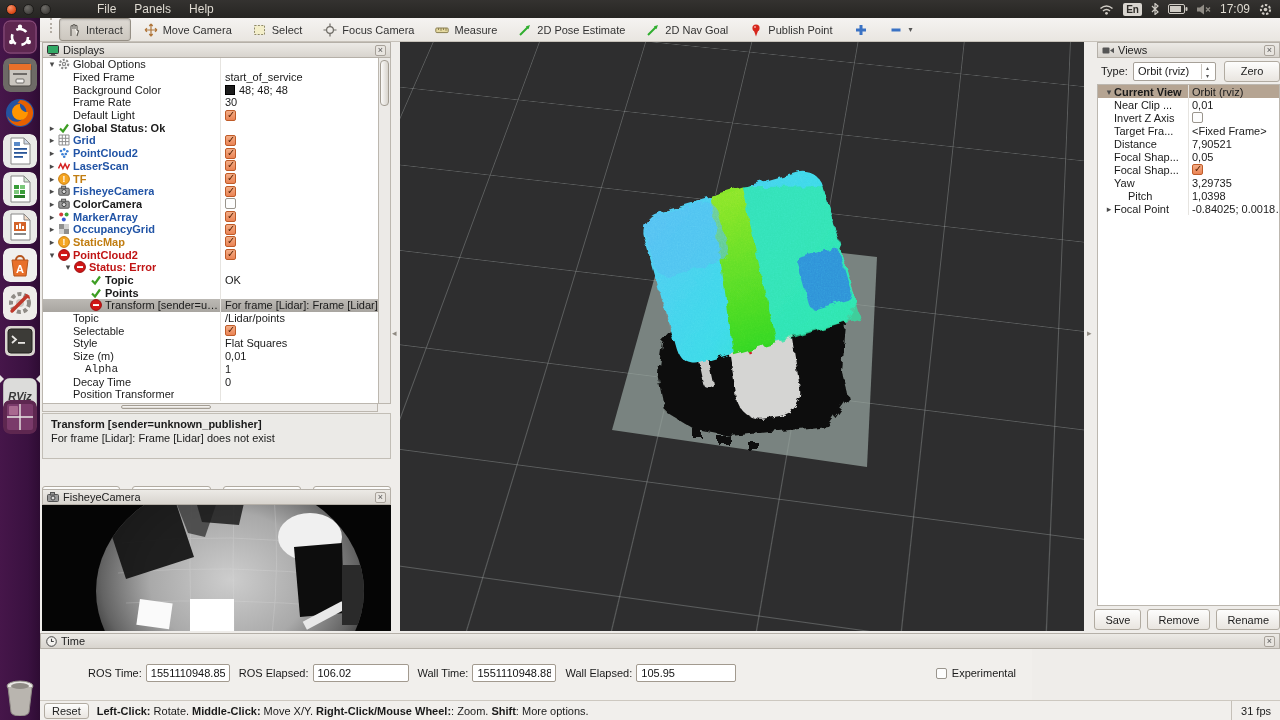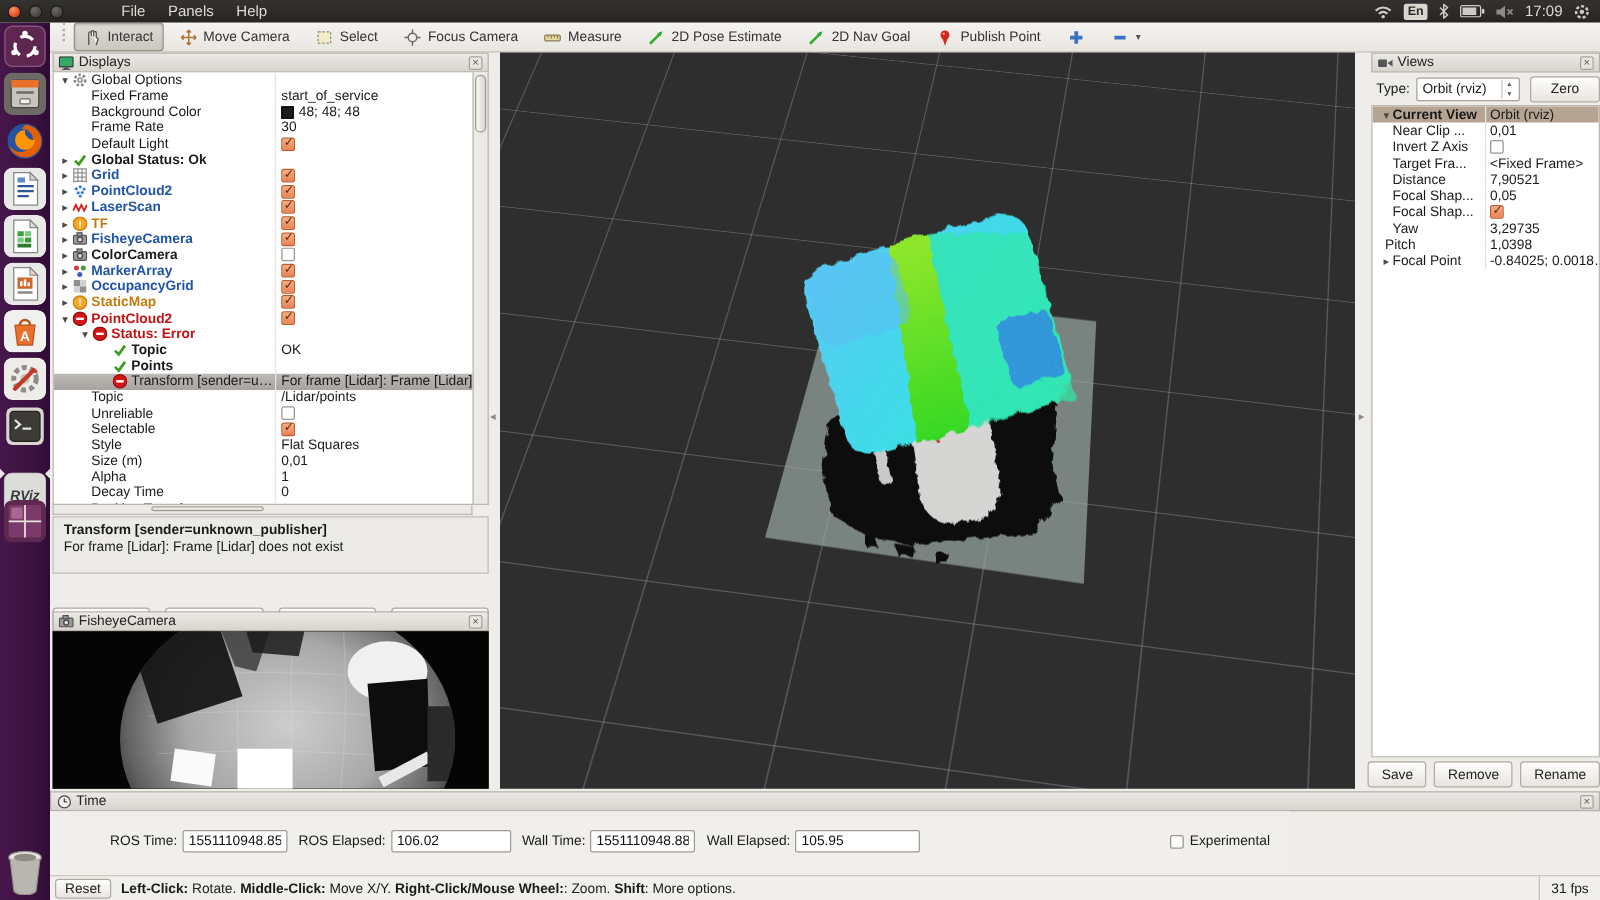--- a/index.html
+++ b/index.html
@@ -642,29 +642,20 @@
         <span class="spc"></span>
         <span class="tlbl">Topic</span>
       </div>
       <div class="vcell">
         <span>/Lidar/points</span>
       </div>
     </div>
     <div class="trow">
       <div class="ncell" style="padding-left: 20px;">
         <span class="spc"></span>
-        <span class="tlbl">Unreliable</span>
-      </div>
-      <div class="vcell">
-        <span class="cb"></span>
-      </div>
-    </div>
-    <div class="trow">
-      <div class="ncell" style="padding-left: 20px;">
-        <span class="spc"></span>
         <span class="tlbl">Selectable</span>
       </div>
       <div class="vcell">
         <span class="cb on"></span>
       </div>
     </div>
     <div class="trow">
       <div class="ncell" style="padding-left: 20px;">
         <span class="spc"></span>
         <span class="tlbl">Style</span>
@@ -676,21 +667,21 @@
     <div class="trow">
       <div class="ncell" style="padding-left: 20px;">
         <span class="spc"></span>
         <span class="tlbl">Size (m)</span>
       </div>
       <div class="vcell">
         <span>0,01</span>
       </div>
     </div>
     <div class="trow">
-      <div class="ncell" style="padding-left: 20px;">
+      <div class="ncell" style="padding-left: 32px; font-family: Liberation Mono, monospace;">
         <span class="spc"></span>
         <span class="tlbl">Alpha</span>
       </div>
       <div class="vcell">
         <span>1</span>
       </div>
     </div>
     <div class="trow">
       <div class="ncell" style="padding-left: 20px;">
         <span class="spc"></span>
@@ -925,21 +916,21 @@
     <div class="vrow">
       <div class="ncell" style="padding-left: 6px;">
         <span class="spc"></span>
         <span class="tlbl">Yaw</span>
       </div>
       <div class="vcell">
         <span>3,29735</span>
       </div>
     </div>
     <div class="vrow">
-      <div class="ncell" style="padding-left: 0; align-items: flex-end;">
+      <div class="ncell" style="padding-left: 20px; align-items: flex-end;">
         <span class="spc"></span>
         <span class="tlbl">Pitch</span>
       </div>
       <div class="vcell">
         <span>1,0398</span>
       </div>
     </div>
     <div class="vrow">
       <div class="ncell" style="padding-left: 6px;">
         <span class="exp">▸</span>

